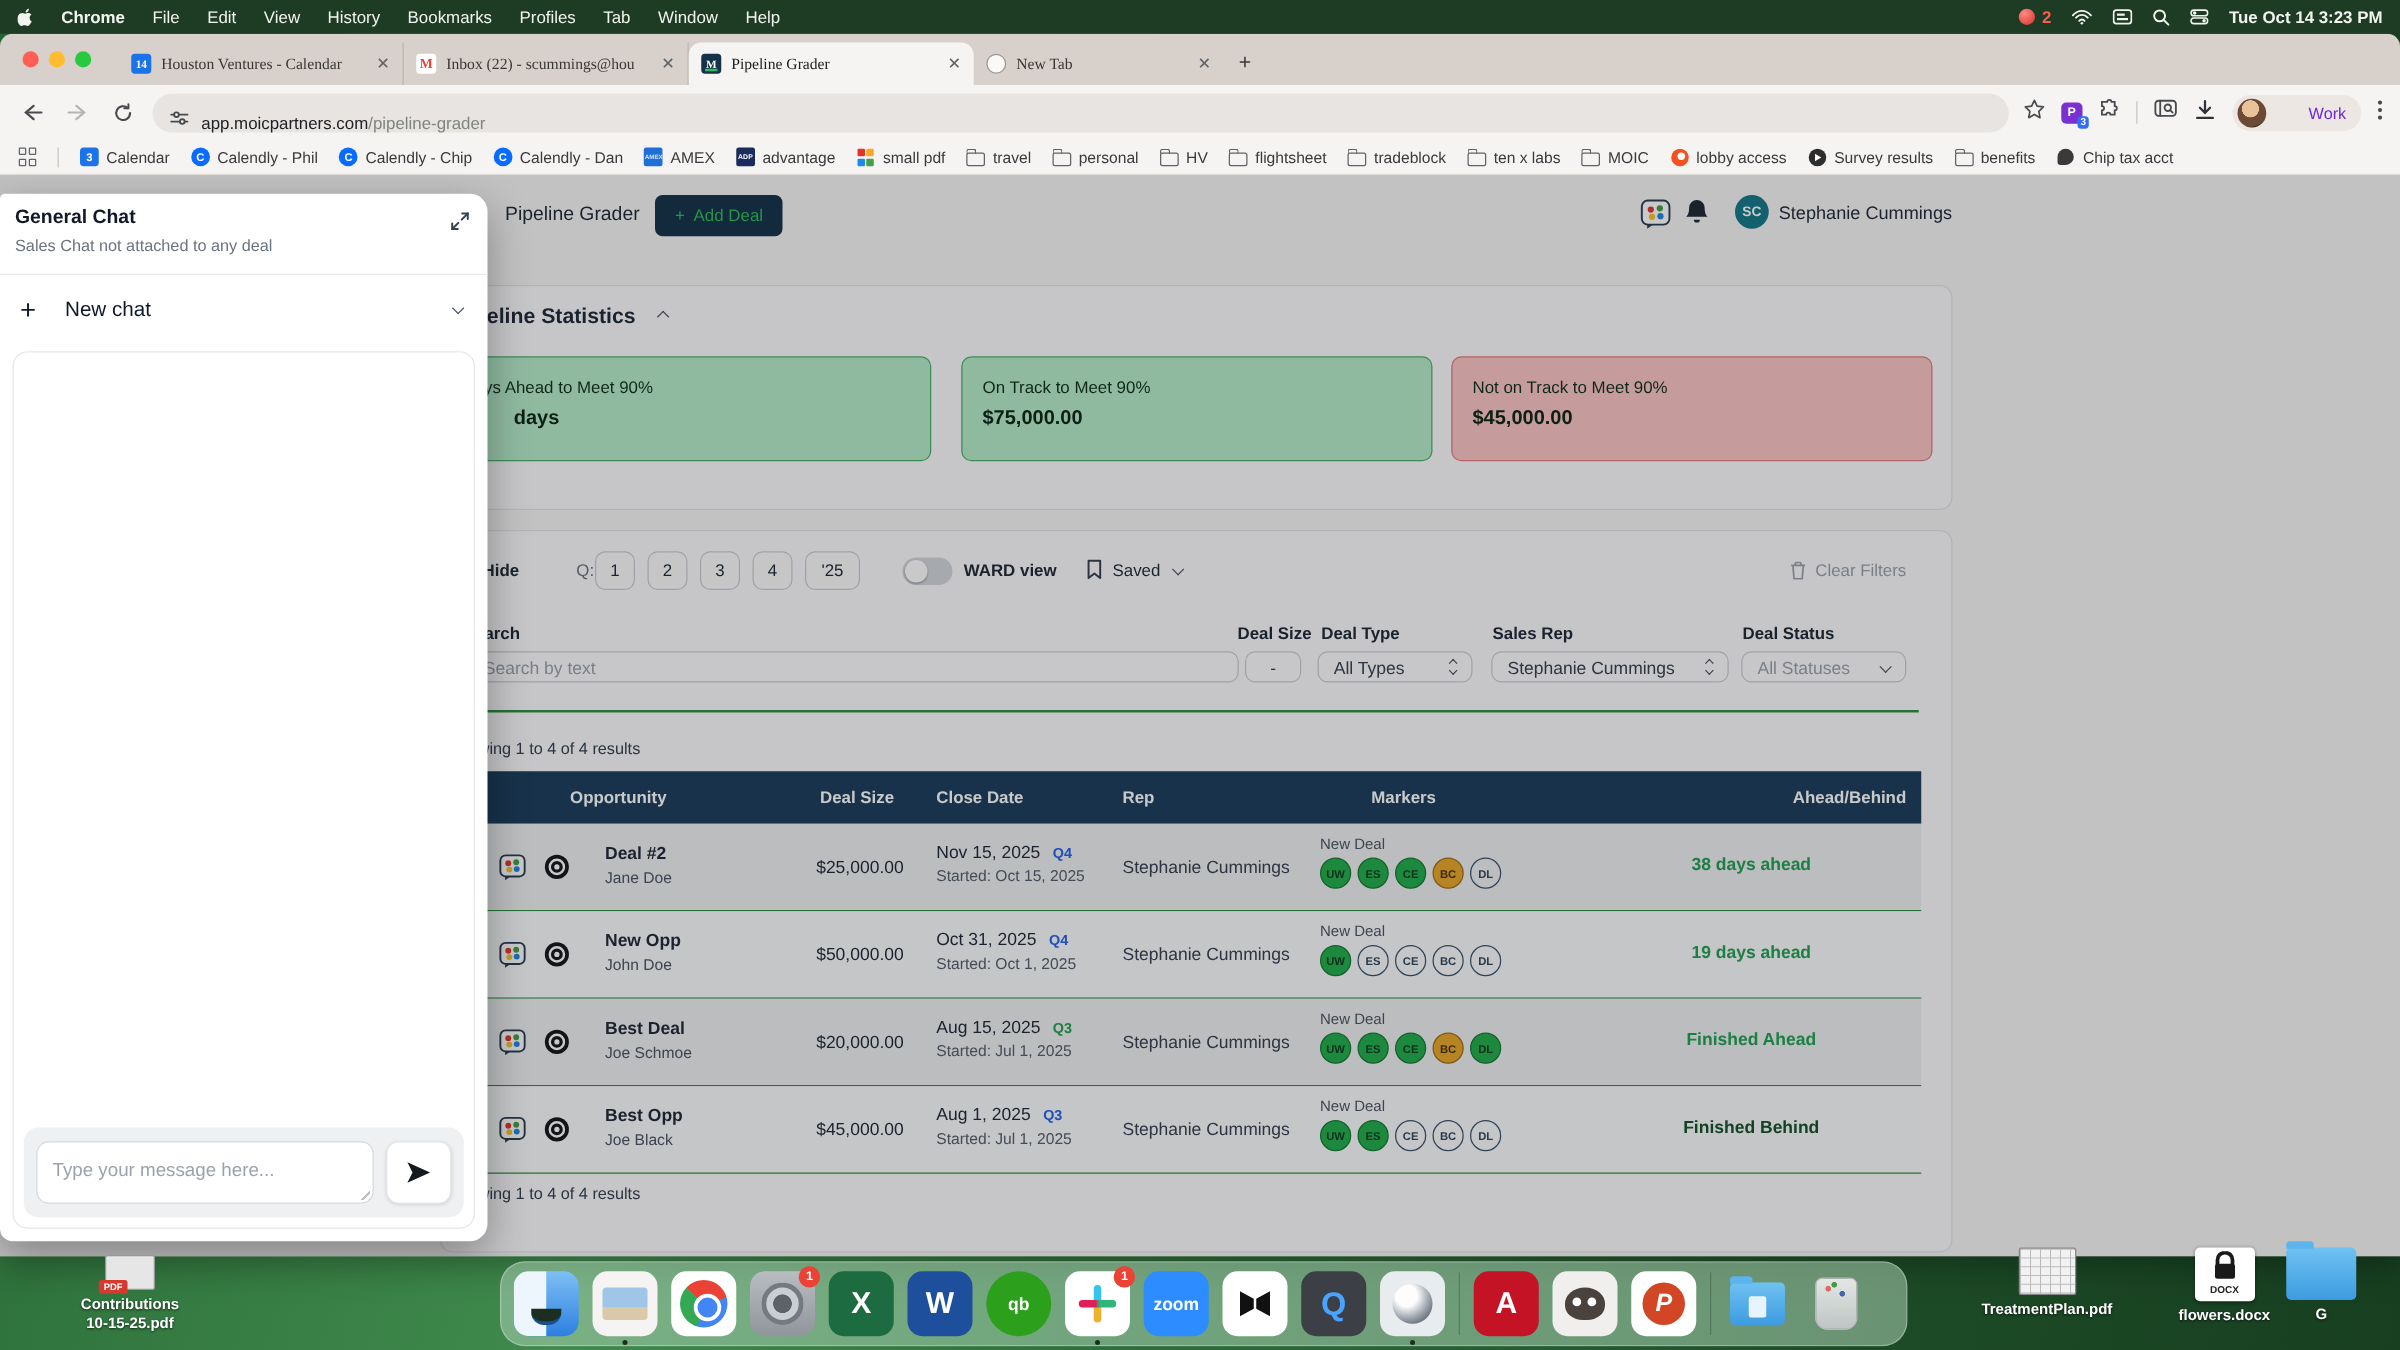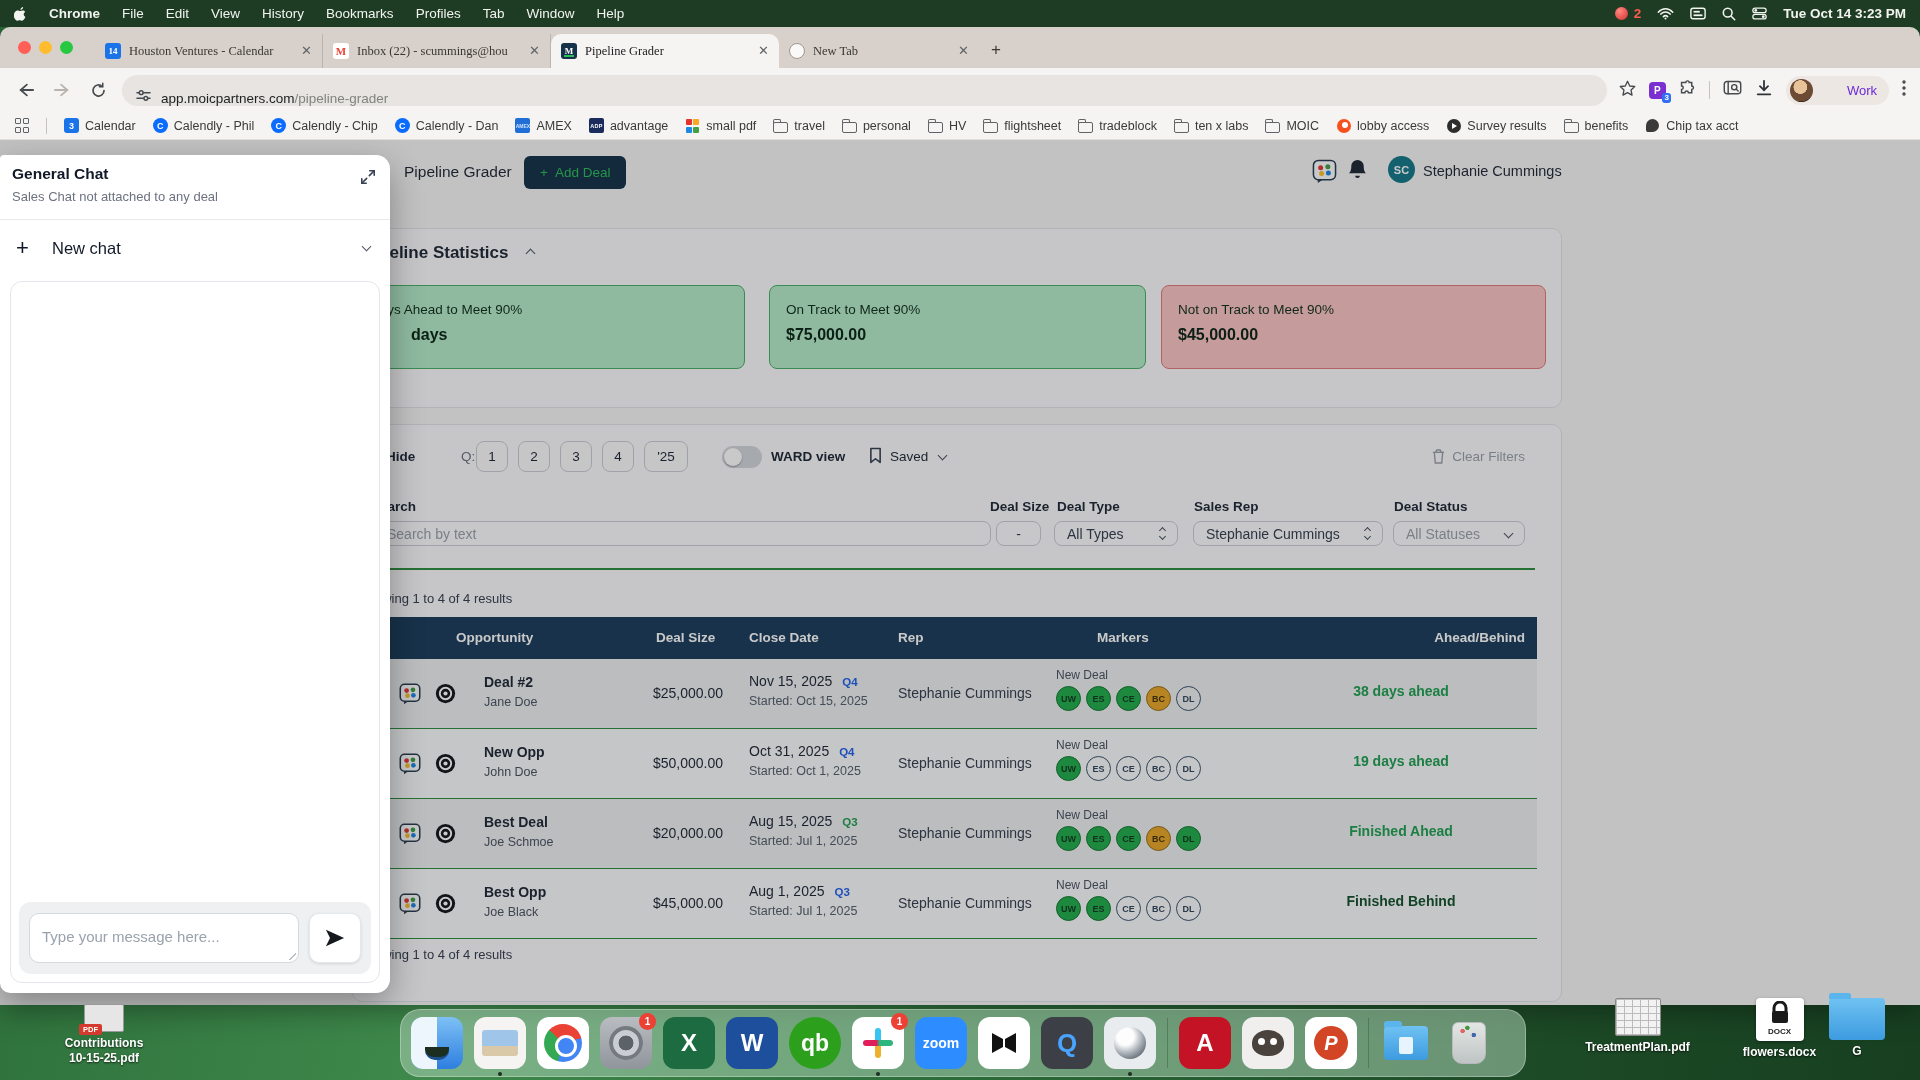--- a/index.html
+++ b/index.html
@@ -201,21 +201,21 @@
   .dk-chrome { background:#fff; }
   .dk-chrome i { width:38px; height:38px; border-radius:50%; display:block;
     background:conic-gradient(from -45deg,#ea4335 0 120deg,#4285f4 120deg 240deg,#34a853 240deg 360deg); position:relative; }
   .dk-chrome i::after { content:""; position:absolute; left:11px; top:11px; width:16px; height:16px; border-radius:50%;
     background:#4285f4; border:3px solid #fff; }
   .dk-settings { background:linear-gradient(180deg,#b9bdc2,#8f959b); }
   .dk-settings i { width:34px; height:34px; border-radius:50%; background:radial-gradient(circle,#5d6268 0 30%,#caced2 32% 100%); display:block;
     -webkit-mask:none; box-shadow:inset 0 0 0 4px #757a80; }
   .dk-excel { background:#1d6b40; color:#fff; font-size:24px; }
   .dk-word { background:#1d4f9c; color:#fff; font-size:24px; }
-  .dk-qb { background:#2ca01c; border-radius:50%; color:#fff; font-size:23px; font-weight:600; }
+  .dk-qb { background:#2ca01c; border-radius:50%; color:#fff; font-size:14px; font-weight:600; }
   .dk-slack { background:#fff; }
   .dk-slack i { width:30px; height:30px; display:block; position:relative; }
   .dk-slack i::before { content:""; position:absolute; left:12px; top:0; width:6px; height:30px; border-radius:3px;
     background:linear-gradient(180deg,#36c5f0 0 45%,#ecb22e 55% 100%); }
   .dk-slack i::after { content:""; position:absolute; left:0; top:12px; width:30px; height:6px; border-radius:3px;
     background:linear-gradient(90deg,#e01e5a 0 45%,#2eb67d 55% 100%); }
   .dk-zoom { background:#2d8cff; color:#fff; font-size:14px; font-weight:700; }
   .dk-capcut { background:#fff; }
   .dk-qt { background:#3c3f45; color:#4aa3ff; font-size:26px; }
   .dk-sphere { background:#e9ecef; }

